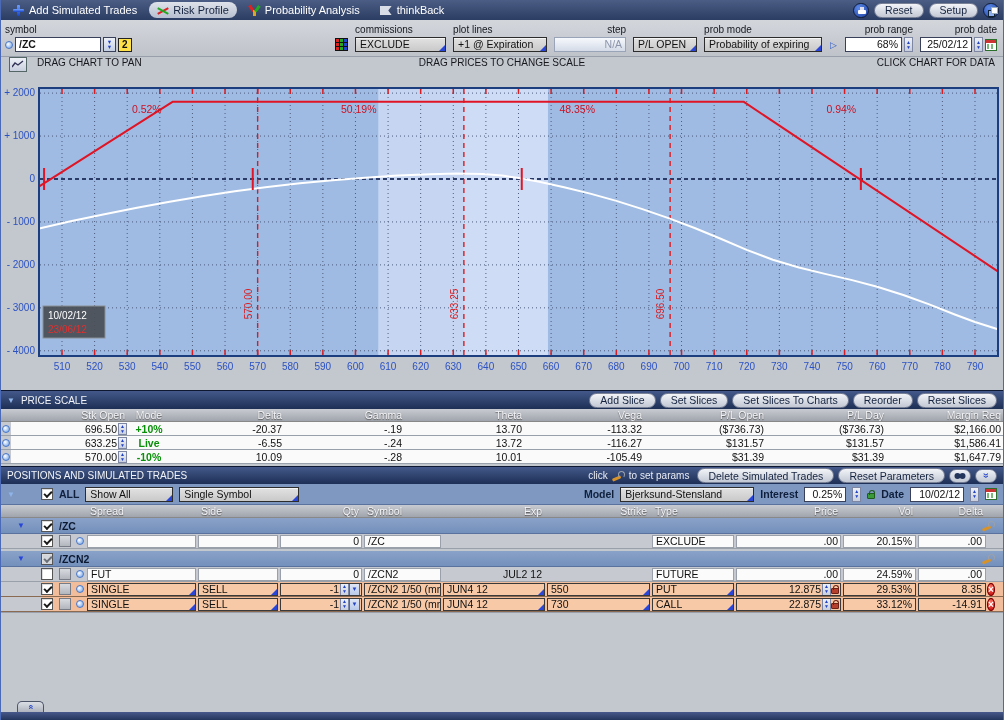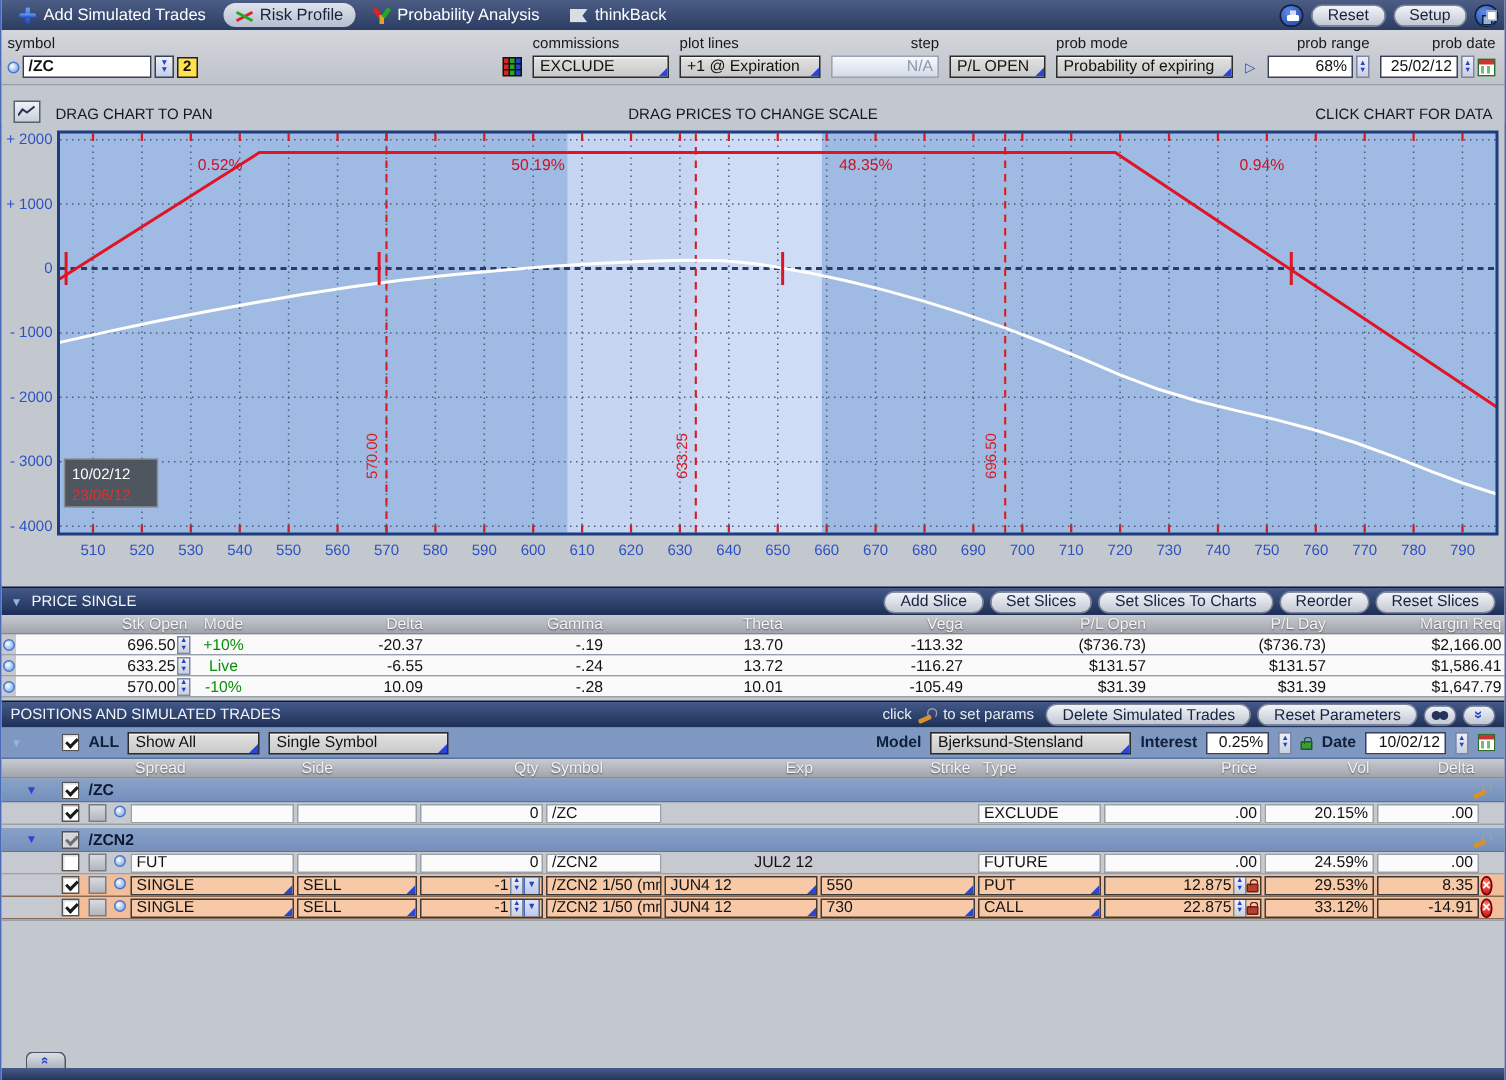--- a/index.html
+++ b/index.html
@@ -45,39 +45,39 @@
 .gridicon{width:13px;height:13px;background:#111;display:grid;grid-template-columns:1fr 1fr 1fr;grid-template-rows:1fr 1fr 1fr;gap:1px;padding:1px;margin-bottom:1px}
 .gridicon i:nth-child(3n+1){background:#d22}.gridicon i:nth-child(3n+2){background:#2a2}.gridicon i:nth-child(3n){background:#24c}
 .arrow-r{color:#2a57c8;font-size:9px;margin:0 1px 2px 1px}
 .cal{width:12px;height:12px;background:#fff;border:1px solid #2c6e2c;position:relative}
 .cal::before{content:"";position:absolute;top:0;left:0;right:0;height:3px;background:#cc3333}
 .cal::after{content:"";position:absolute;left:1px;right:1px;top:4px;bottom:1px;background:repeating-linear-gradient(90deg,#7ab87a 0 2px,transparent 2px 4px)}
 .lock{display:inline-block;width:8px;height:6px;background:#b5402e;border:1px solid #6e2014;border-radius:1px;position:relative;margin-top:4px}
 .lock::before{content:"";position:absolute;left:1px;top:-4px;width:4px;height:4px;border:1.5px solid #6e2014;border-bottom:none;border-radius:3px 3px 0 0}
 .lock.green{background:#3a9a3a;border-color:#1e5c1e}.lock.green::before{border-color:#1e5c1e}
 
-.chdr{flex:0 0 25px;display:flex;align-items:flex-end;padding:0 8px;gap:10px;font-size:10px;color:#16181d;background:#c3c7ce;position:relative}
+.chdr{flex:0 0 25px;display:flex;align-items:flex-start;padding:0 8px;gap:10px;font-size:10px;color:#16181d;background:#c3c7ce;position:relative}
 .chdr .center{position:absolute;left:0;right:0;text-align:center}
 .chdr .right{margin-left:auto}
 .chartbtn{width:18px;height:15px;background:linear-gradient(#eef1f7,#c9cfdd);border:1px solid #566;display:flex;align-items:center;justify-content:center}
 
 .chart-area{flex:0 0 304px;position:relative}
 
 .sechdr{background:linear-gradient(#44598a,#1d2f55);color:#f2f4f8;font-size:10px;display:flex;align-items:center;padding:0 6px;gap:6px;border-top:1px solid #0e1830}
 .sechdr .btns{margin-left:auto;display:flex;gap:4px;align-items:center}
 .tri{color:#8fb4e8;font-size:8px}
 .slices-hdr{flex:0 0 19px}
 .colhdr{background:linear-gradient(#c8cbd1,#a0a4ac);color:#f2f3f6;text-shadow:0 1px 1px #555;font-size:10.5px;display:grid;align-items:center;border-bottom:1px solid #888}
 .colhdr span{padding:0 4px;white-space:nowrap;overflow:hidden}
 .ra{text-align:right}.ca{text-align:center}
 .slices-cols{flex:0 0 13px;grid-template-columns:10px 118px 40px 117px 120px 120px 120px 122px 120px 117px}
 .srow{height:14px;display:grid;grid-template-columns:10px 118px 40px 117px 120px 120px 120px 122px 120px 117px;align-items:center;background:linear-gradient(to right,#c6c9cf 0 10px,#fafafa 10px);border-bottom:1px solid #98a0ac;font-size:10.5px;color:#111}
 .srow .gut{display:flex;justify-content:center}
 .srow .num{text-align:right;padding-right:4px;white-space:nowrap}
-.srow .mode{text-align:center;color:#089008;font-weight:normal;font-size:10.5px}
+.srow .mode{text-align:center;color:#089008;font-weight:bold;font-size:10.5px}
 .srow .pricecell{display:flex;align-items:center;justify-content:flex-end;gap:1px;padding-right:2px}
 .srow .spin{height:12px}
 
 .pos-hdr{flex:0 0 18px}
 .hint{display:flex;align-items:center;gap:4px;font-size:10px;color:#e8ecf4;margin-right:4px}
 .filterrow{flex:0 0 21px;background:#7e98c2;display:flex;align-items:center;padding:0 6px;gap:6px;border-bottom:1px solid #5a729e}
 .filterrow .lbl2{font-size:10.5px;color:#10203c;font-weight:bold}
 .cb{width:12px;height:12px;background:#fff;border:1px solid #555;box-shadow:inset 1px 1px 0 #ddd;position:relative;flex:0 0 12px}
 .cb.on::after{content:"";position:absolute;left:2px;top:2px;width:6px;height:3px;border-left:2px solid #1a1a1a;border-bottom:2px solid #1a1a1a;transform:rotate(-45deg)}
 .cb.dim{background:#d3d6da}.cb.dim::after{border-color:#6a6f78}
@@ -390,21 +390,21 @@
           <text x="34" y="142.948" fill="#2b52c4" font-size="10" text-anchor="end">- 1000</text>
           <text x="34" y="185.89600000000002" fill="#2b52c4" font-size="10" text-anchor="end">- 2000</text>
           <text x="34" y="228.844" fill="#2b52c4" font-size="10" text-anchor="end">- 3000</text>
           <text x="34" y="271.79200000000003" fill="#2b52c4" font-size="10" text-anchor="end">- 4000</text>
         </g>
       </svg>
   </div>
 
   <div class="sechdr slices-hdr">
     <span class="tri">▼</span>
-    <span>PRICE SINGLE</span>
+    <span>PRICE SCALE</span>
     <span class="btns" id="slice-buttons">
         <button class="pill">Add Slice</button>
         <button class="pill">Set Slices</button>
         <button class="pill">Set Slices To Charts</button>
         <button class="pill">Reorder</button>
         <button class="pill">Reset Slices</button>
       </span>
   </div>
   <div class="colhdr slices-cols" id="slice-cols">
       <span></span>

